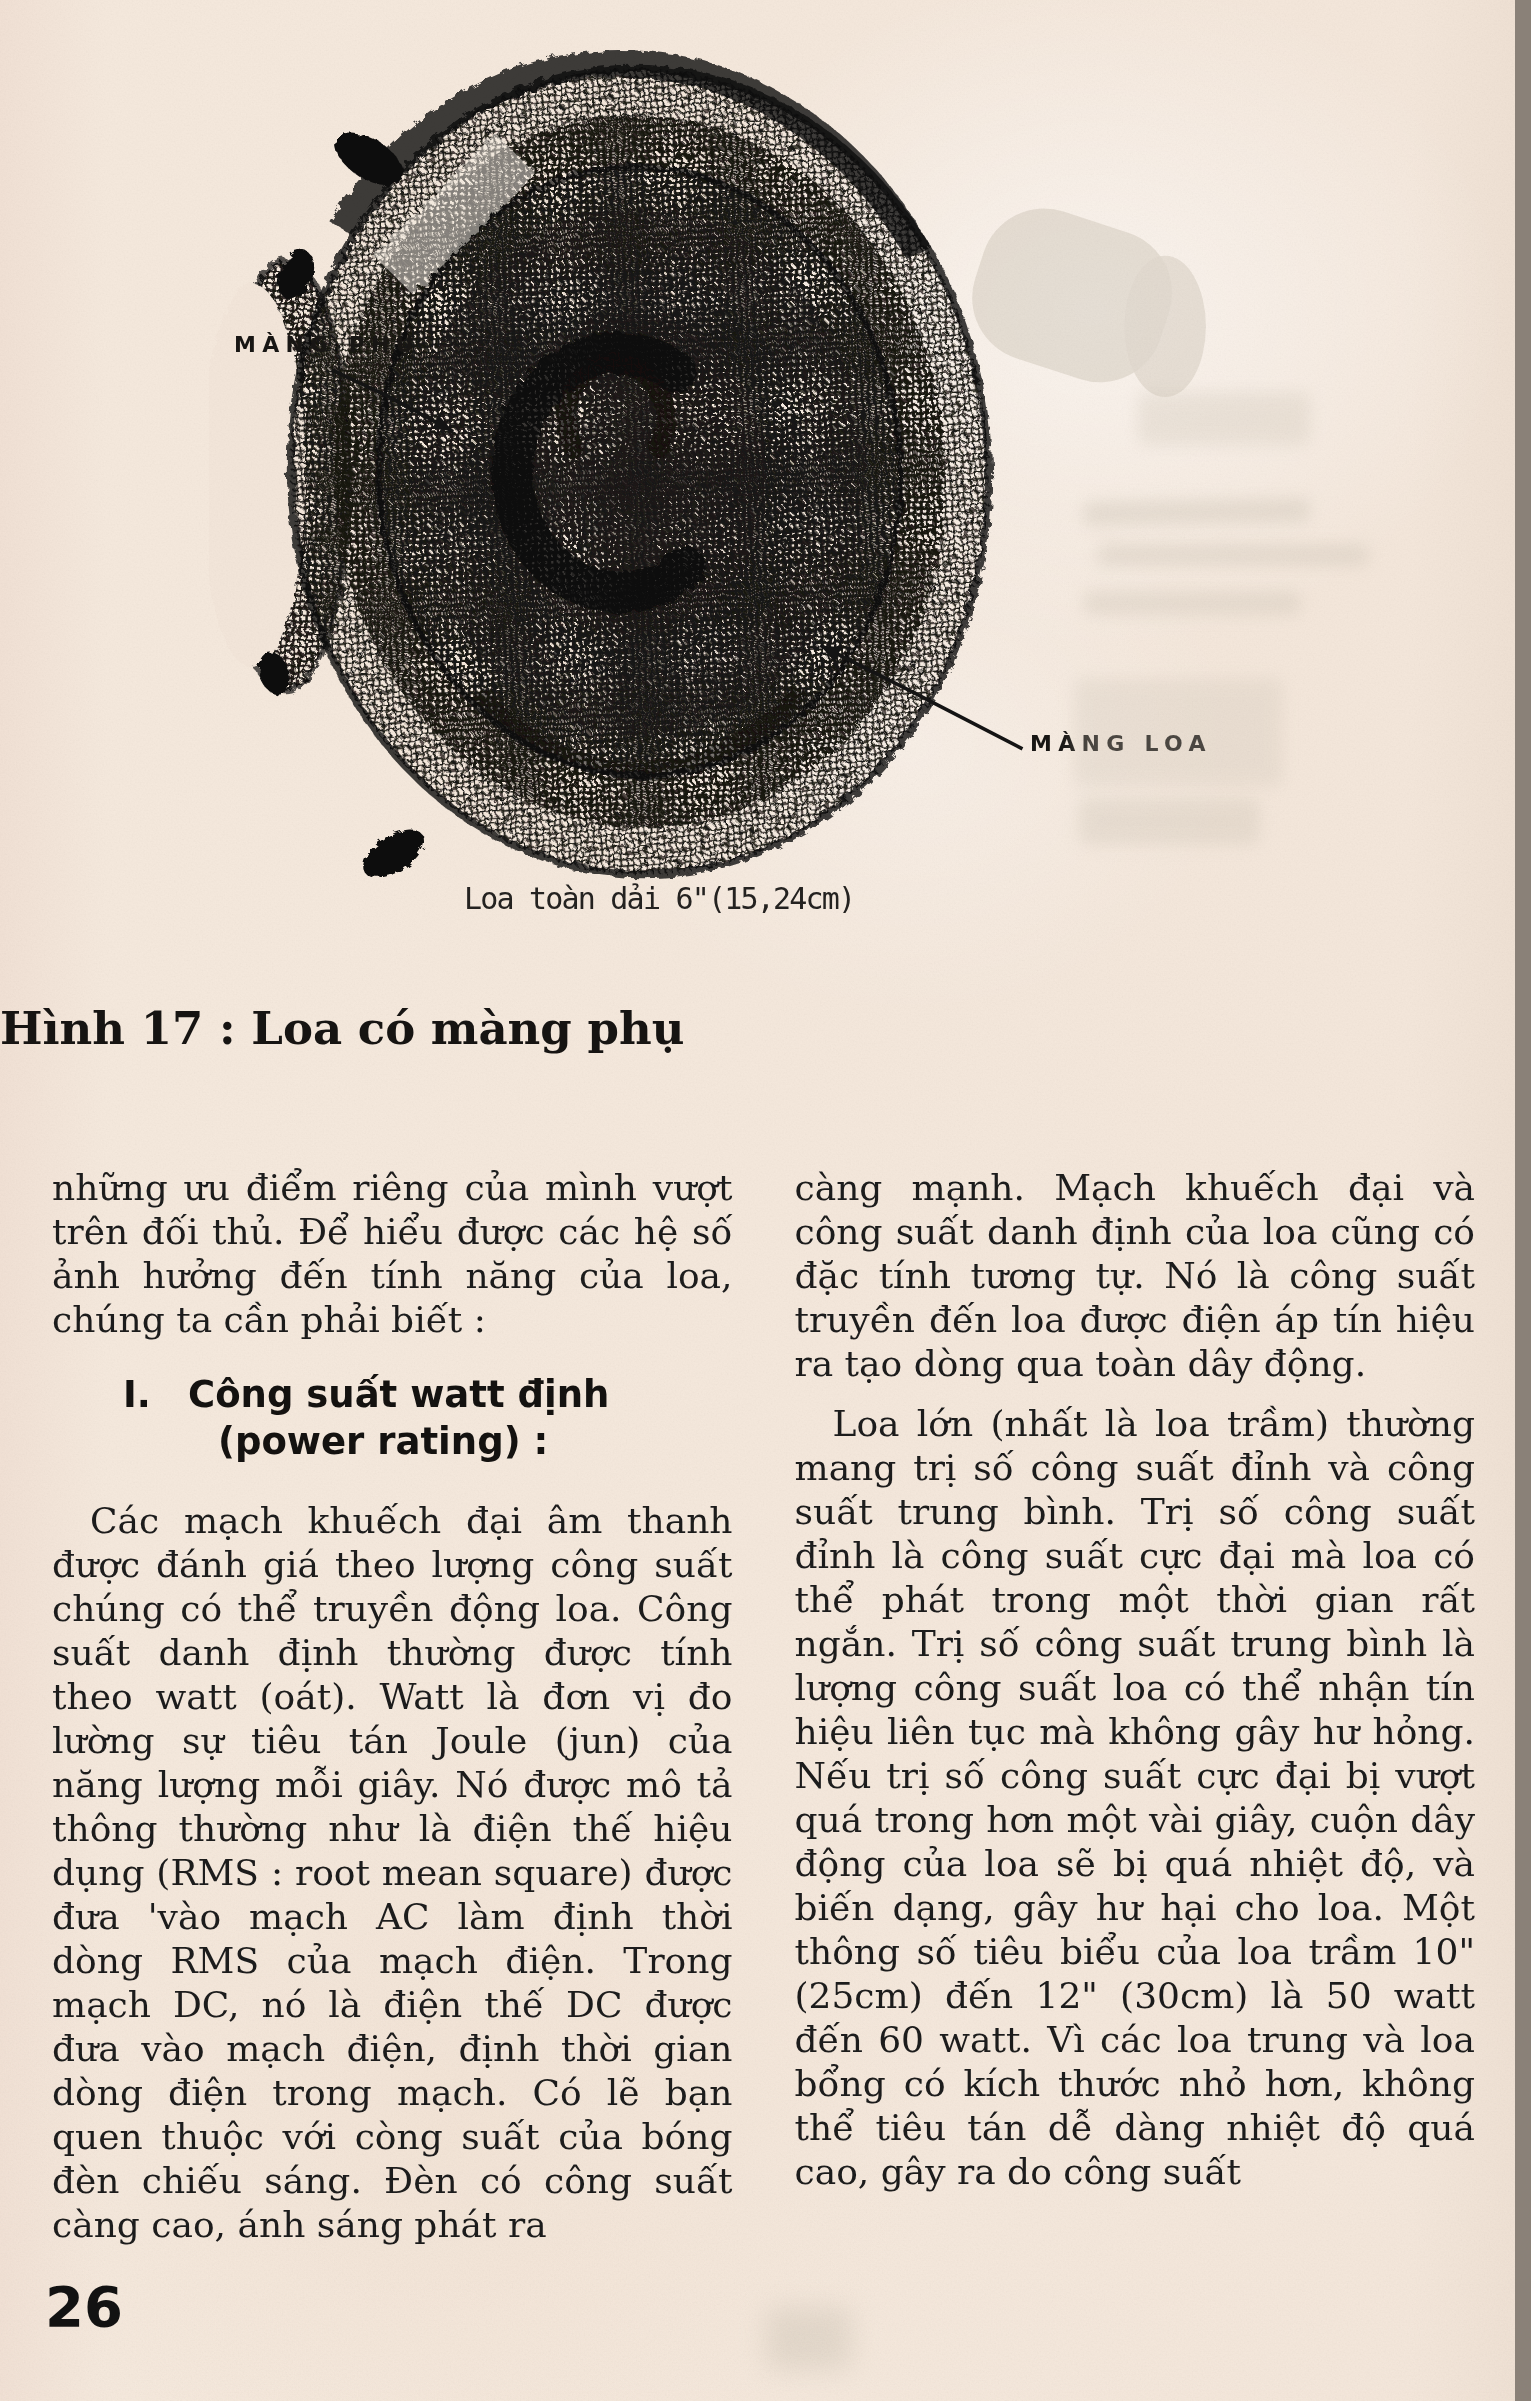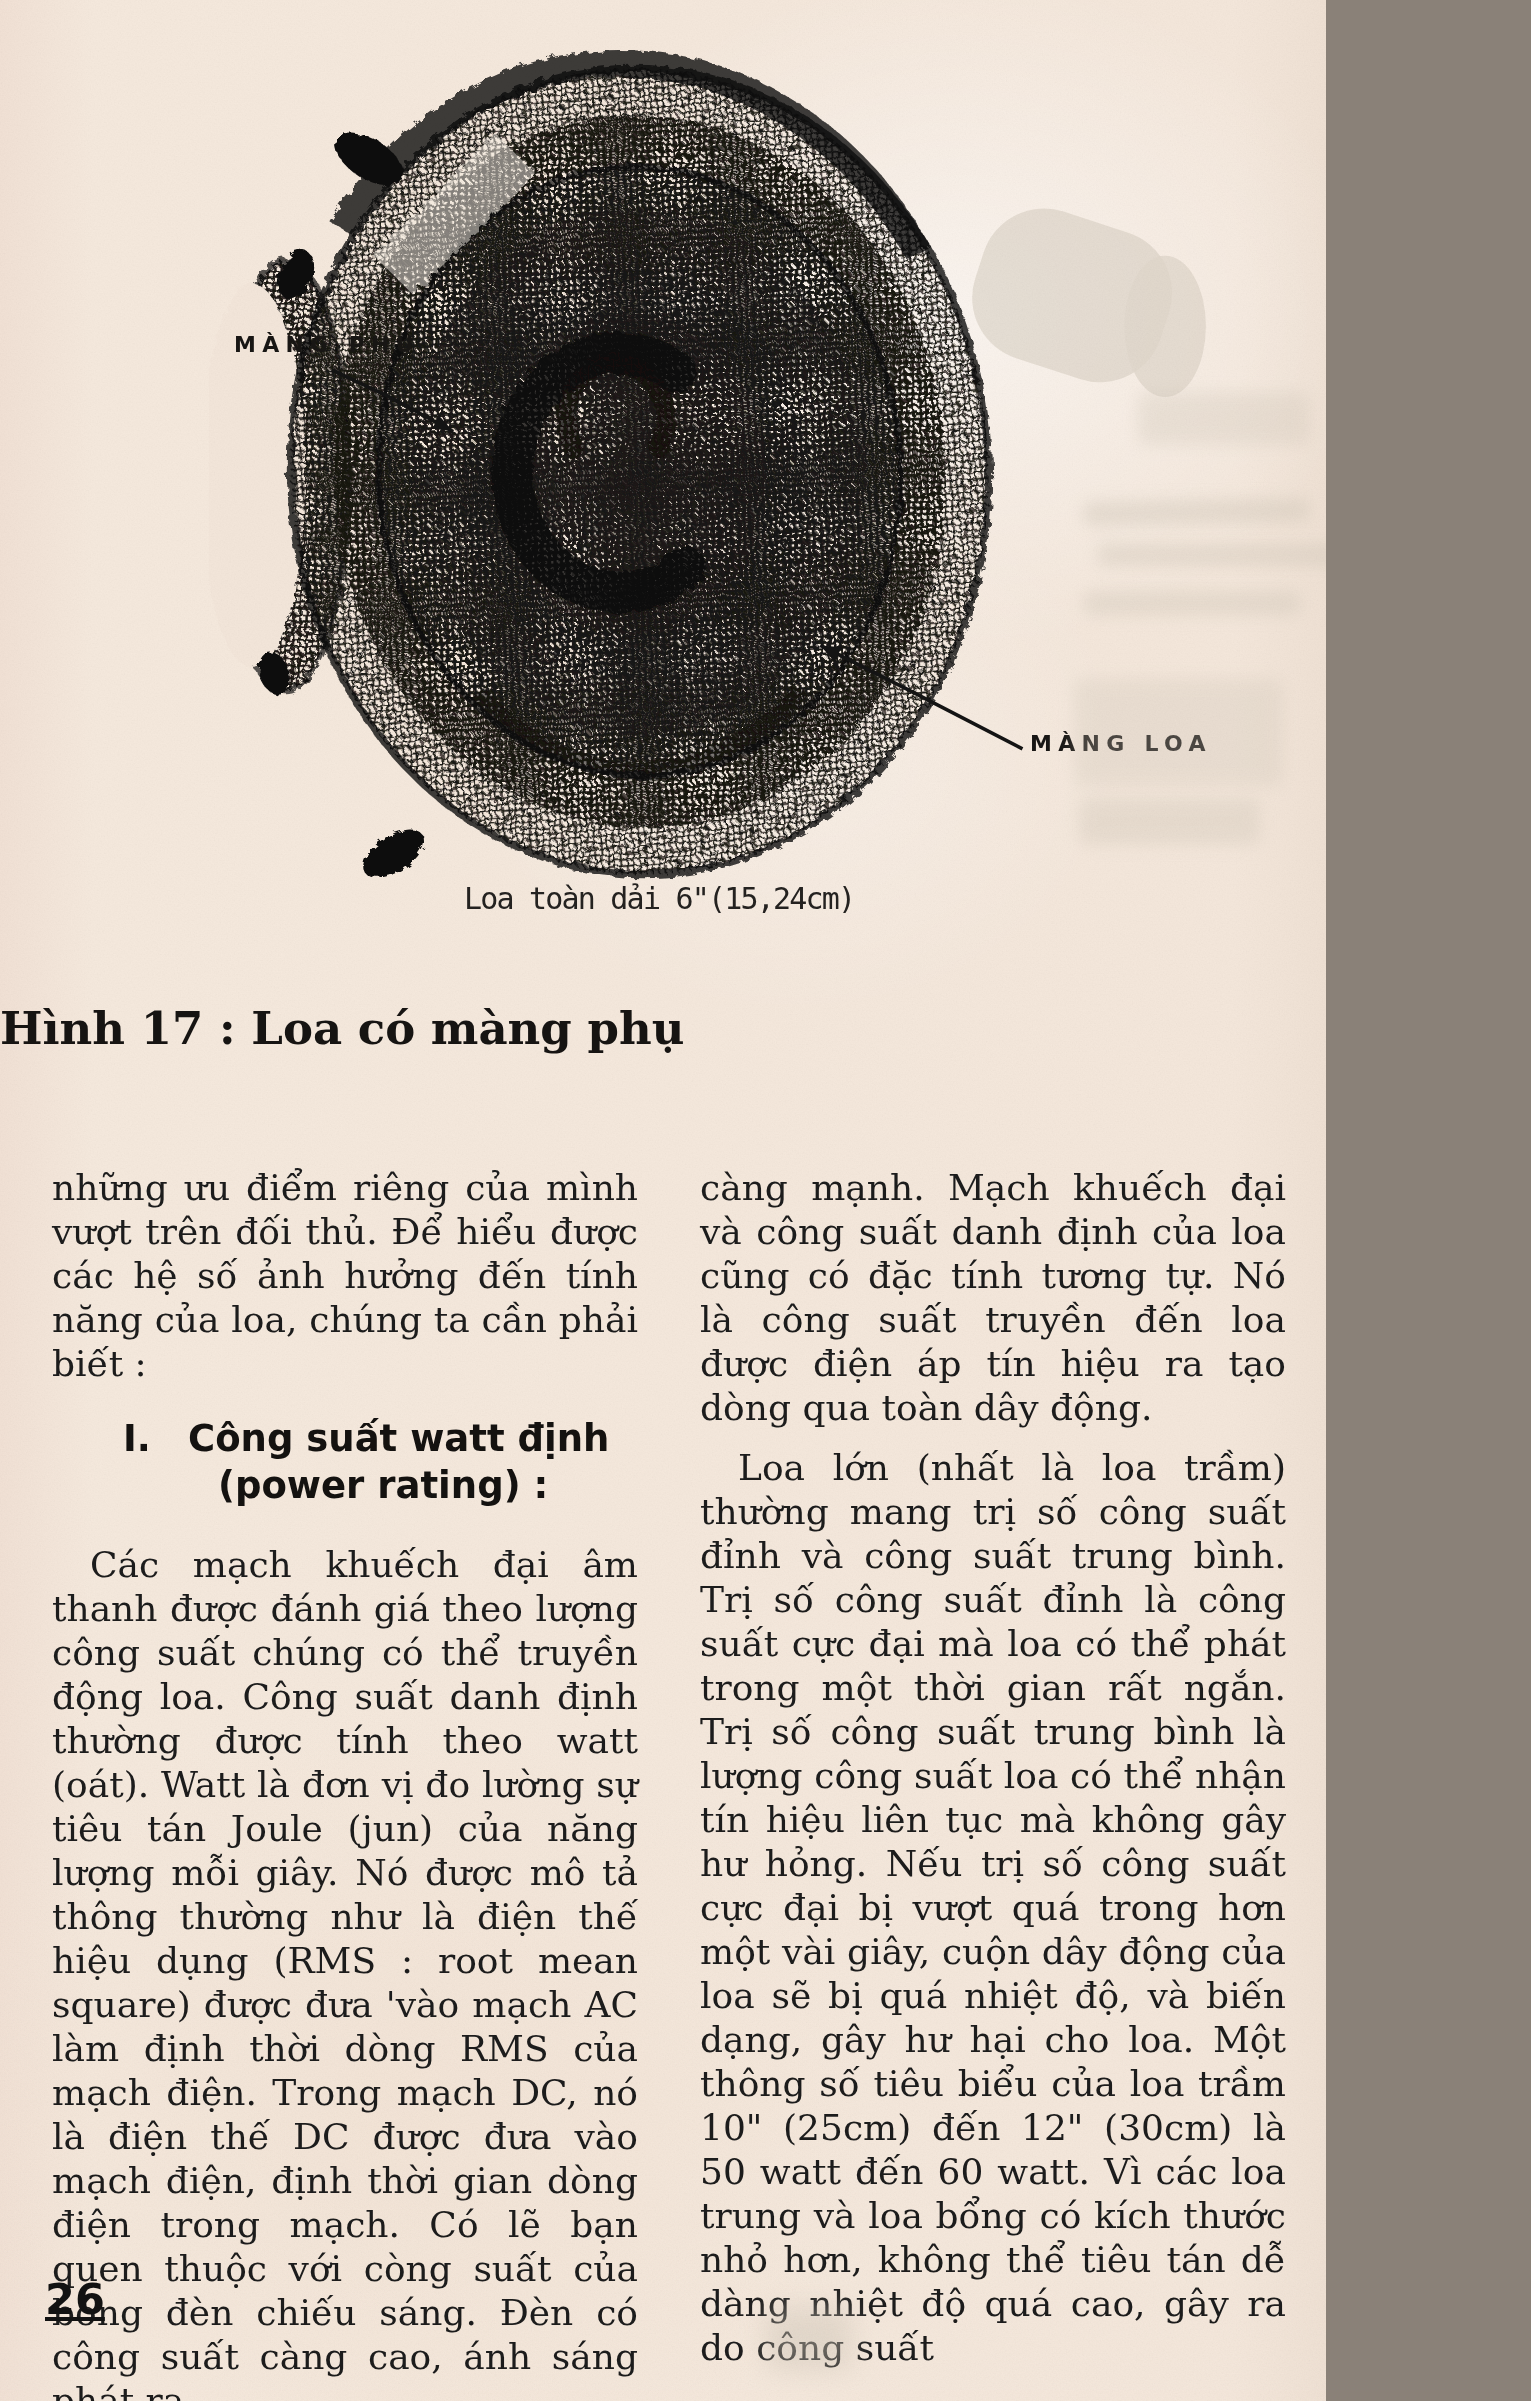--- a/index.html
+++ b/index.html
@@ -1,18 +1,18 @@
 <!DOCTYPE html>
 <html style="font-size:14.5px"><head>
 <meta charset="utf-8">
 <style>
   html,body{margin:0;padding:0;background:#8a8178;}
   .page{
     position:relative;
-    width:1326px;height:2401px;
+    width:1515px;height:2401px;
     overflow:hidden;
     background:
       radial-gradient(580px 471px at 72% 13%, rgba(255,255,255,.55), rgba(255,255,255,0) 72%),
       radial-gradient(471px 390px at 60% 31%, rgba(255,255,255,.30), rgba(255,255,255,0) 70%),
       radial-gradient(635px 544px at 30% 88%, rgba(240,223,208,.5), rgba(240,223,208,0) 75%),
       linear-gradient(90deg, #f1e1d5 0%, #f5e9dd 7%, #f4e7db 93%, #efe1d4 100%);
     font-family:"DejaVu Serif", serif;
     color:#1c1c1c;
   }
   .noise{position:absolute;inset:0;width:100%;height:100%;mix-blend-mode:multiply;pointer-events:none;z-index:40;}
@@ -72,21 +72,21 @@
     margin:29px 0 34px 71px;
     font-family:"DejaVu Sans", sans-serif;
     font-weight:bold;font-size:37px;line-height:47px;
     color:#141210;
   }
   .heading .num{width:65px;flex:0 0 auto;}
   .heading .h2line{margin-left:30px;}
   .pagenum{
     position:absolute;left:45px;top:2274px;
     font-family:"DejaVu Sans", sans-serif;
-    font-weight:bold;font-size:43px;color:#121212;text-decoration:underline;
+    font-weight:bold;font-size:56px;color:#121212;
   }
 </style>
 </head>
 <body>
 
 <div class="page">
 
   <div class="figure">
 
     <svg class="speaker-svg" width="1151" height="870" viewBox="0 0 1270 960">

